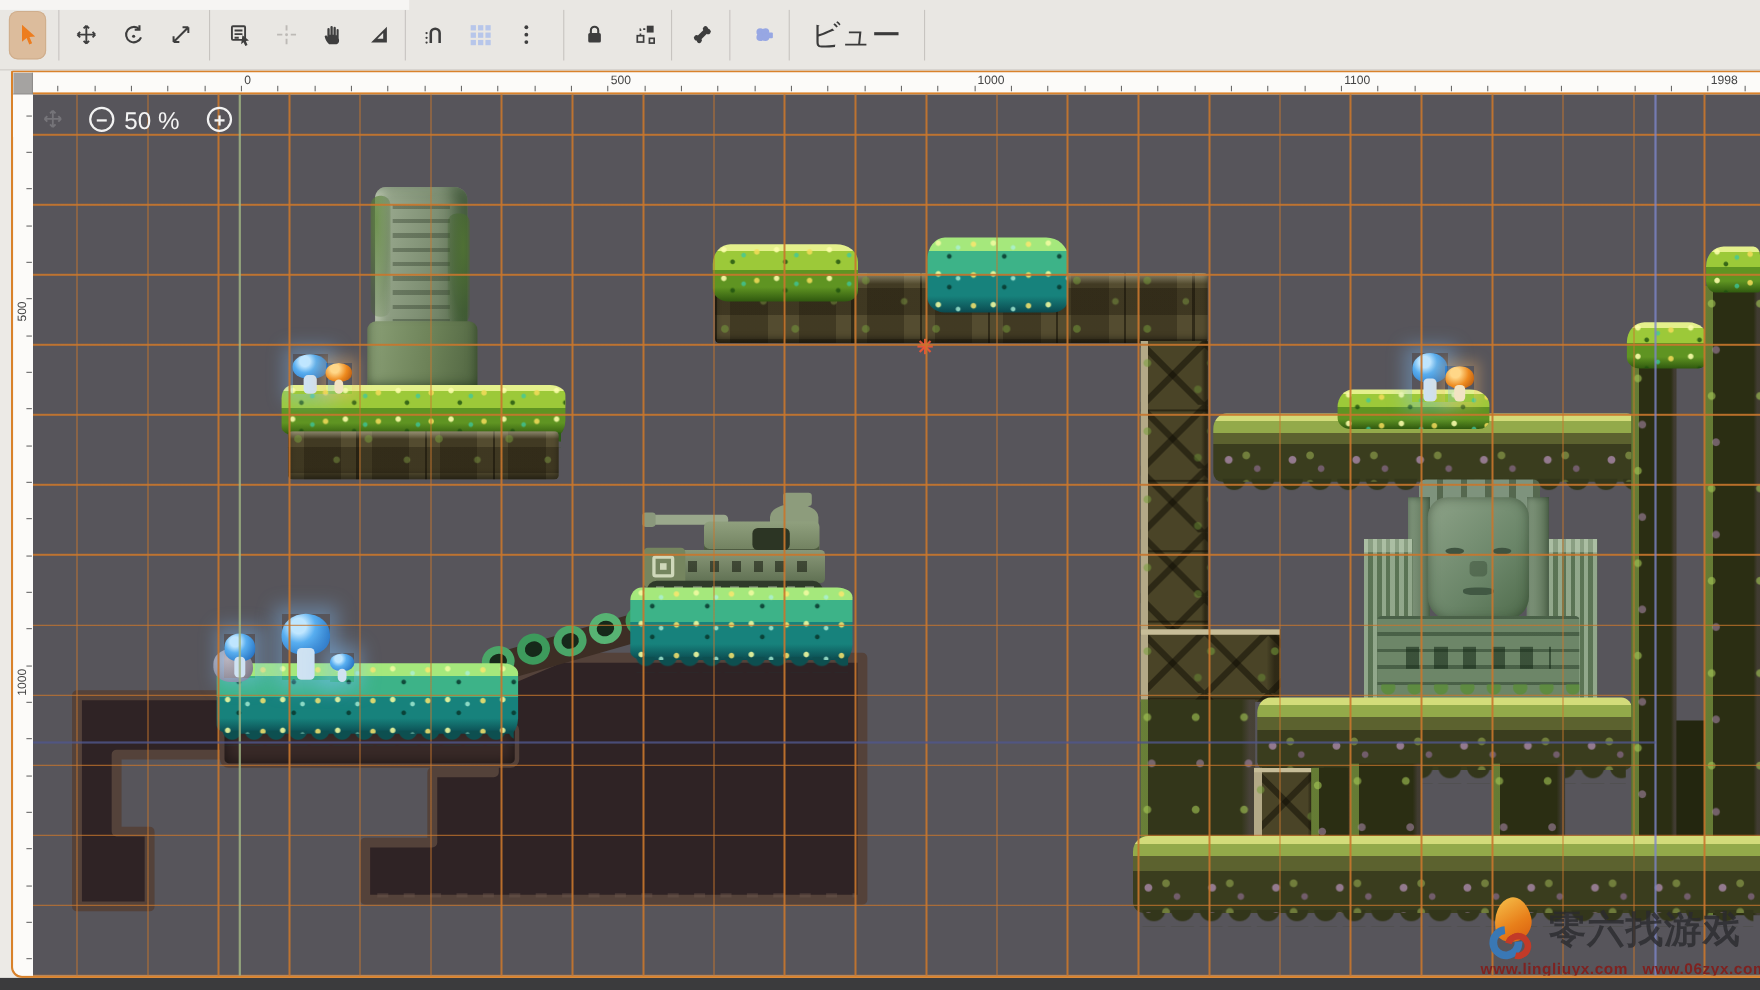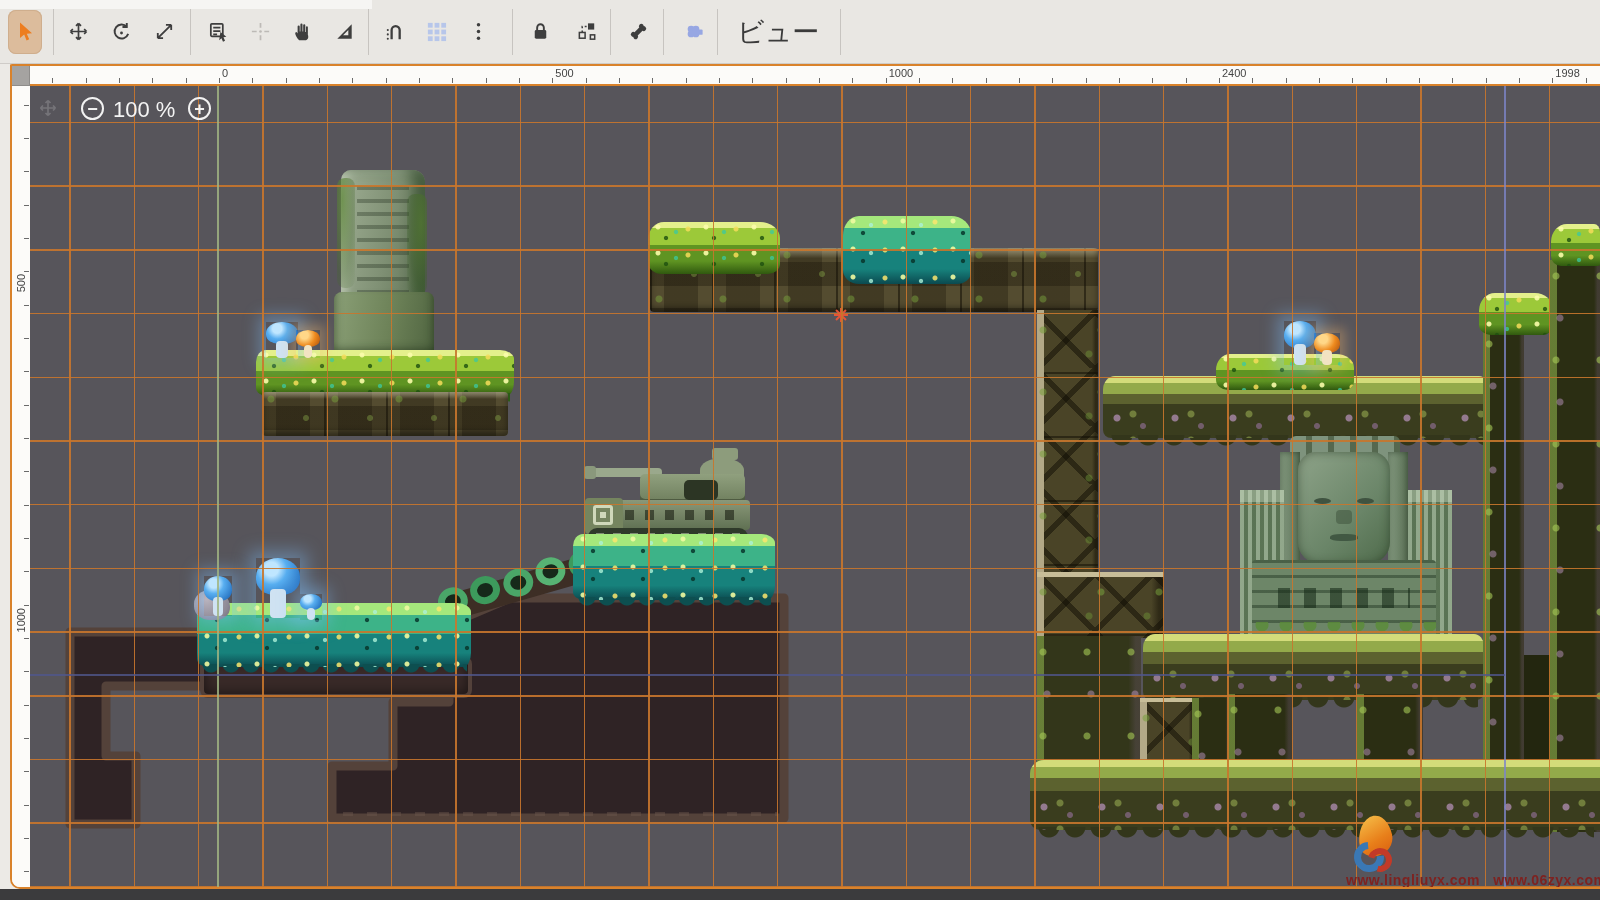--- a/index.html
+++ b/index.html
@@ -277,21 +277,21 @@
         <div class="tick-h" style="left: 888.999px;"></div>
         <div class="tick-h" style="left: 922.333px;"></div>
         <div class="tick-h" style="left: 955.666px;"></div>
         <div class="tick-h" style="left: 988.999px;"></div>
         <div class="tick-h" style="left: 1022.33px;"></div>
         <div class="tick-h" style="left: 1055.67px;"></div>
         <div class="tick-h" style="left: 1089px;"></div>
         <div class="tick-h" style="left: 1122.33px;"></div>
         <div class="tick-h" style="left: 1155.67px;"></div>
         <div class="tick-h" style="left: 1189px;"></div>
-        <div class="lab-h" style="left: 1192px;">2400</div>
+        <div class="lab-h" style="left: 1192px;">1100</div>
         <div class="tick-h" style="left: 1222.33px;"></div>
         <div class="tick-h" style="left: 1255.67px;"></div>
         <div class="tick-h" style="left: 1289px;"></div>
         <div class="tick-h" style="left: 1322.33px;"></div>
         <div class="tick-h" style="left: 1355.67px;"></div>
         <div class="tick-h" style="left: 1389px;"></div>
         <div class="tick-h" style="left: 1422.33px;"></div>
         <div class="tick-h" style="left: 1455.67px;"></div>
         <div class="tick-h" style="left: 1489px;"></div>
         <div class="tick-h" style="left: 1522.33px;"></div>
@@ -466,30 +466,31 @@
         <div class="guide-green"></div>
         <div class="guide-blue-v"></div>
         <div class="guide-blue-h"></div>
 
         <svg class="ghost-move" style="left:38px; top:98px;" width="20" height="20" viewBox="0 0 24 24" stroke="#ffffff" stroke-width="2" fill="none">
             <path d="M12 3 V21 M3 12 H21 M12 3 l-3 3 M12 3 l3 3 M12 21 l-3-3 M12 21 l3-3 M3 12 l3-3 M3 12 l3 3 M21 12 l-3-3 M21 12 l-3 3"></path>
           </svg>
         <div class="zbtn" style="left:81px; top:97px;">
             <span>−</span>
           </div>
-        <div class="zlabel" style="left:113px; top:97px;"><span>100 %</span></div>
+        <div class="zlabel" style="left:113px; top:97px;"><span>50 %</span></div>
         <div class="zbtn" style="left:188px; top:97px;">
             <span>+</span>
           </div>
 
         <div style="left:1342px; top:812px; width:258px; height:80px;">
           <div style="position:absolute; left:6px; top:4px; width:56px; height:58px;">
             <div style="position:absolute; left:10px; top:0px; width:34px; height:40px; background:linear-gradient(160deg,#f6c04a,#e87f1a 60%,#d95f10); border-radius:58% 42% 55% 45%/70% 55% 45% 30%; transform:rotate(-12deg);"></div>
             <div style="position:absolute; left:6px; top:26px; width:30px; height:30px; border-radius:50%; border:7px solid #3a78b5; border-top-color:transparent; transform:rotate(40deg);"></div>
             <div style="position:absolute; left:20px; top:32px; width:24px; height:24px; border-radius:50%; border:6px solid #c23a28; border-left-color:transparent; transform:rotate(-30deg);"></div>
           </div>
+          <div class="wm-title" style="position:absolute; left:66px; top:10px;"><span>零六找游戏</span></div>
           <div class="wm-urls" style="position:absolute; left:4px; top:60px; white-space:pre;"><span>www.lingliuyx.com   www.06zyx.com</span></div>
         </div>
 
       </div>
     </div>
   </div>
 </div>
 
 </body></html>

